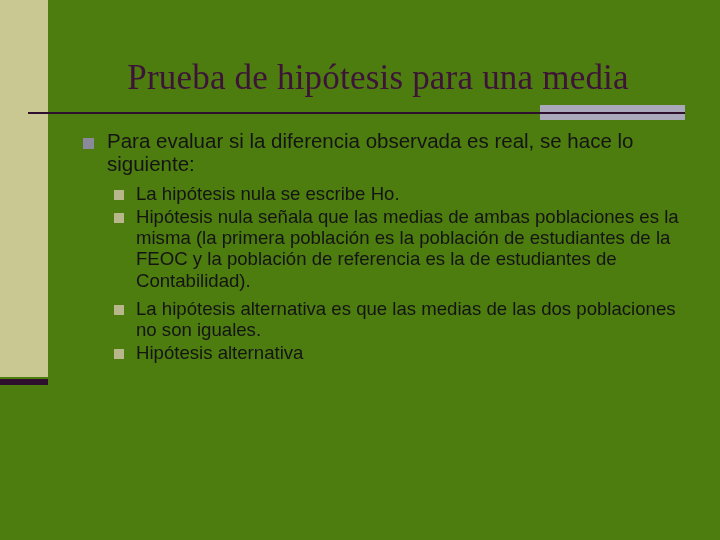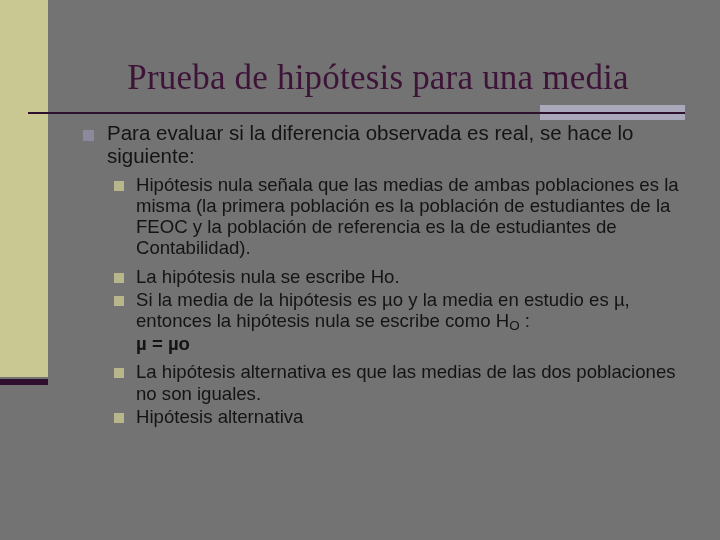--- a/index.html
+++ b/index.html
@@ -11,21 +11,21 @@
     width: 720px;
     height: 540px;
     background: #fdfde0;
     font-family: "Liberation Sans", sans-serif;
     overflow: hidden;
   }
   .slide {
     position: relative;
     width: 720px;
     height: 540px;
-    background: #737373;
+    background: #4d7c0f;
     overflow: hidden;
   }
 
   
   .left-band {
     position: absolute;
     left: 0;
     top: 0;
     width: 48px;
     height: 377px;
@@ -85,21 +85,21 @@
   
   .body {
     position: absolute;
     left: 0;
     top: 122px;
     width: 720px;
   }
 
   .l1 {
     position: relative;
-    margin: 0 0 6px 0;
+    margin: 8px 0 6px 0;
     padding-left: 107px;
     padding-right: 28px;
     color: #141414;
     font-size: 20.5px;
     line-height: 1.12;
     font-weight: normal;
   }
   .l1 .bullet {
     position: absolute;
     left: 83px;
@@ -152,35 +152,30 @@
   <div class="rule-block"></div>
   <div class="rule-thin-over"></div>
 
   <div class="body">
 
     <div class="l1">
       <span class="bullet"></span>
       <span>Para evaluar si la diferencia observada es real, se hace lo siguiente:</span>
     </div>
 
-    <div class="l2">
-      <span class="bullet"></span>
-      <span>Hipótesis nula señala que las medias de ambas poblaciones es la misma (la primera población es la población de estudiantes de la FEOC y la población de referencia es la de estudiantes de Contabilidad).</span>
-    </div>
-
     <div class="l2 gap">
       <span class="bullet"></span>
       <span>La hipótesis nula se escribe Ho.</span>
     </div>
 
     <div class="l2">
       <span class="bullet"></span>
-      <span>Si la media de la hipótesis es µo y la media en estudio es µ, entonces la hipótesis nula se escribe como </span><span class="nowrapbit"><span>H</span><sub>O</sub><span> :</span></span>
-      <div class="formula">µ = µo</div>
+      <span>Hipótesis nula señala que las medias de ambas poblaciones es la misma (la primera población es la población de estudiantes de la FEOC y la población de referencia es la de estudiantes de Contabilidad).</span>
     </div>
+
 
     <div class="l2 gap">
       <span class="bullet"></span>
       <span>La hipótesis alternativa es que las medias de las dos poblaciones no son iguales.</span>
     </div>
 
     <div class="l2">
       <span class="bullet"></span>
       <span>Hipótesis alternativa</span>
     </div>

